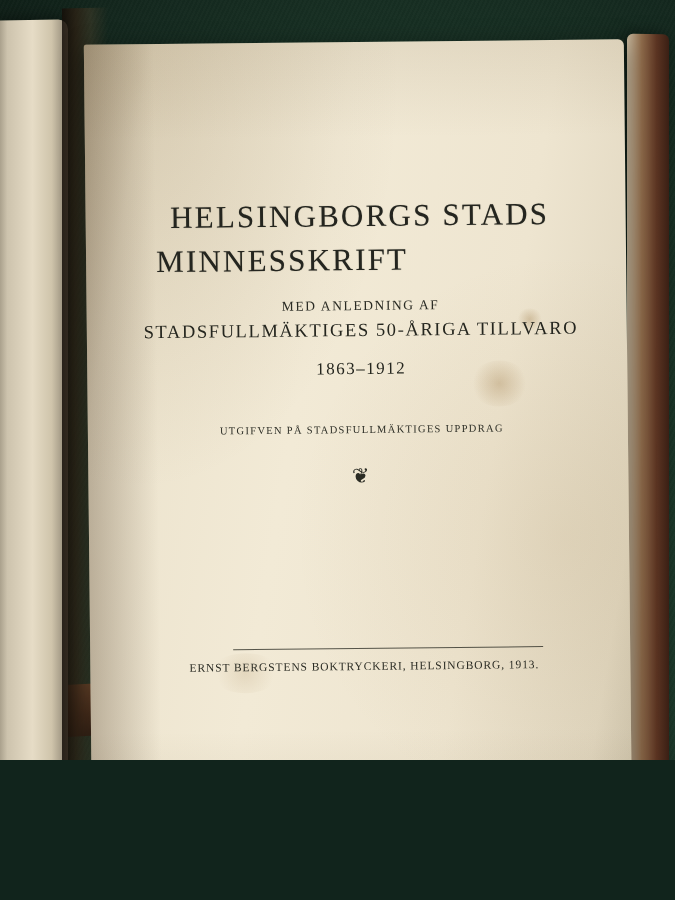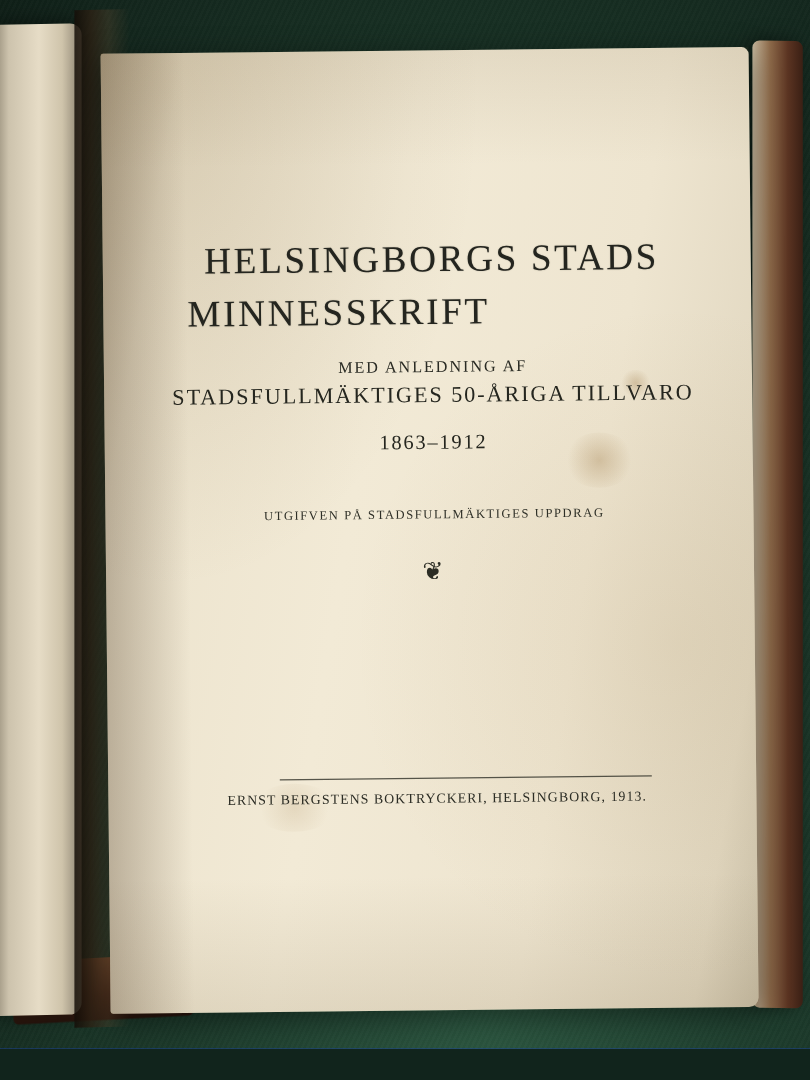--- a/index.html
+++ b/index.html
@@ -10,22 +10,22 @@
   body {
     width: 675px;
     height: 900px;
     overflow: hidden;
     font-family: "Liberation Serif", serif;
   }
 
   .photo {
     position: relative;
     width: 675px;
-    height: 874px;
-    background: #1d4ed8;
+    height: 760px;
+    background: #f97316;
     overflow: hidden;
   }
 
   
   .table-bg {
     position: absolute;
     inset: 0;
     background:
       radial-gradient(ellipse at 60% 95%, #2c5640 0%, #1c3a2b 45%, #102018 100%);
   }

